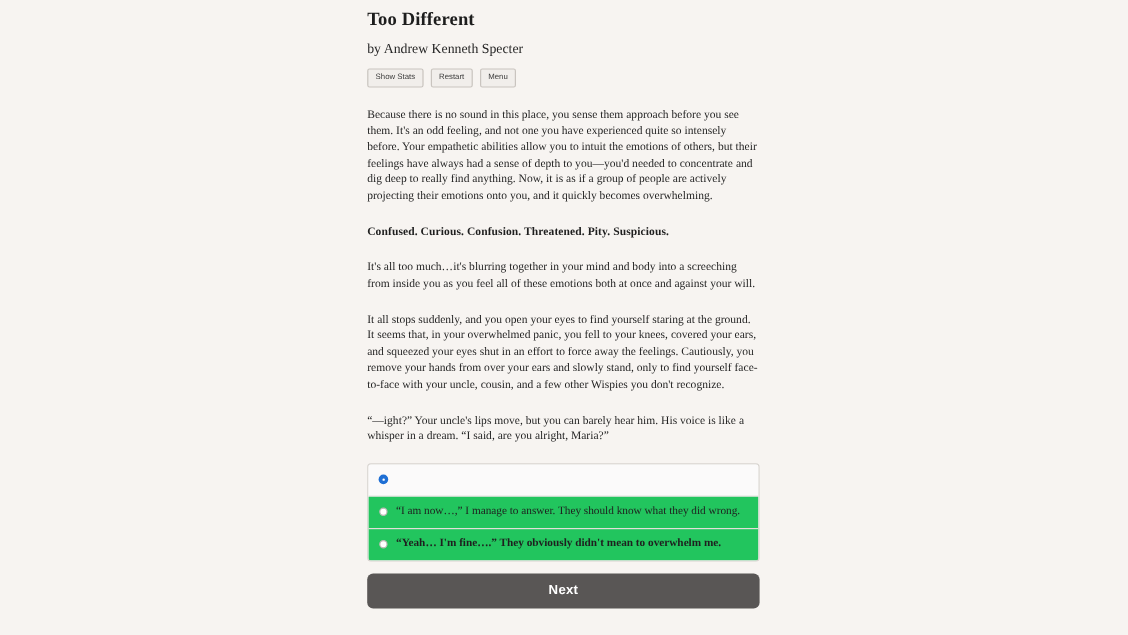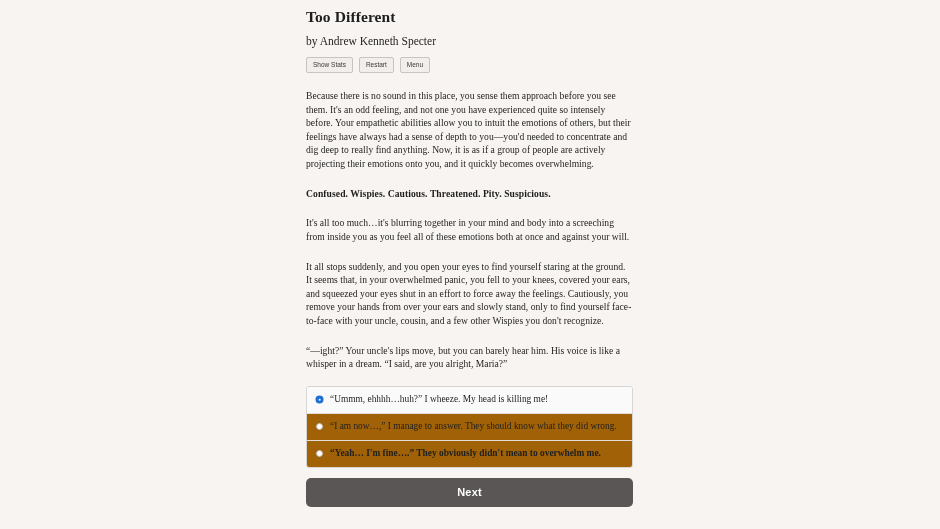--- a/index.html
+++ b/index.html
@@ -87,21 +87,21 @@
     border: 1px solid #d8d4d0;
     border-radius: 3px;
     overflow: hidden;
     background: #fdfcfb;
   }
   .choice {
     display: flex;
     align-items: center;
     gap: 7px;
     padding: 7px 10px 7px 9px;
-    background: #a16207;
+    background: #22c55e;
     border-bottom: 1px solid #e2ded9;
     cursor: pointer;
     min-height: 12px;
   }
   .choice:last-child { border-bottom: none; font-weight: bold; }
   .choice.selected { background: #fbfafa; }
 
   .radio {
     flex: 0 0 auto;
     width: 7px;
@@ -163,30 +163,29 @@
     <div class="story-byline">by Andrew Kenneth Specter</div>
 
     <div class="toolbar">
       <button class="tool-btn">Show Stats</button>
       <button class="tool-btn">Restart</button>
       <button class="tool-btn">Menu</button>
     </div>
 
     <div class="prose">
       <p class="para">Because there is no sound in this place, you sense them approach before you see them. It's an odd feeling, and not one you have experienced quite so intensely before. Your empathetic abilities allow you to intuit the emotions of others, but their feelings have always had a sense of depth to you—you'd needed to concentrate and dig deep to really find anything. Now, it is as if a group of people are actively projecting their emotions onto you, and it quickly becomes overwhelming.</p>
-      <p class="para emphatic">Confused. Wispies. Cautious. Threatened. Pity. Suspicious.</p>
+      <p class="para emphatic">Confused. Curious. Confusion. Threatened. Pity. Suspicious.</p>
       <p class="para">It's all too much…it's blurring together in your mind and body into a screeching from inside you as you feel all of these emotions both at once and against your will.</p>
       <p class="para">It all stops suddenly, and you open your eyes to find yourself staring at the ground. It seems that, in your overwhelmed panic, you fell to your knees, covered your ears, and squeezed your eyes shut in an effort to force away the feelings. Cautiously, you remove your hands from over your ears and slowly stand, only to find yourself face-to-face with your uncle, cousin, and a few other Wispies you don't recognize.</p>
       <p class="para">“—ight?” Your uncle's lips move, but you can barely hear him. His voice is like a whisper in a dream. “I said, are you alright, Maria?”</p>
     </div>
 
     <div class="choices">
       <label class="choice selected">
         <span class="radio"></span>
-        <span class="choice-label">“Ummm, ehhhh…huh?” I wheeze. My head is killing me!</span>
       </label>
       <label class="choice">
         <span class="radio"></span>
         <span class="choice-label">“I am now…,” I manage to answer. They should know what they did wrong.</span>
       </label>
       <label class="choice">
         <span class="radio"></span>
         <span class="choice-label">“Yeah… I'm fine….” They obviously didn't mean to overwhelm me.</span>
       </label>
     </div>

